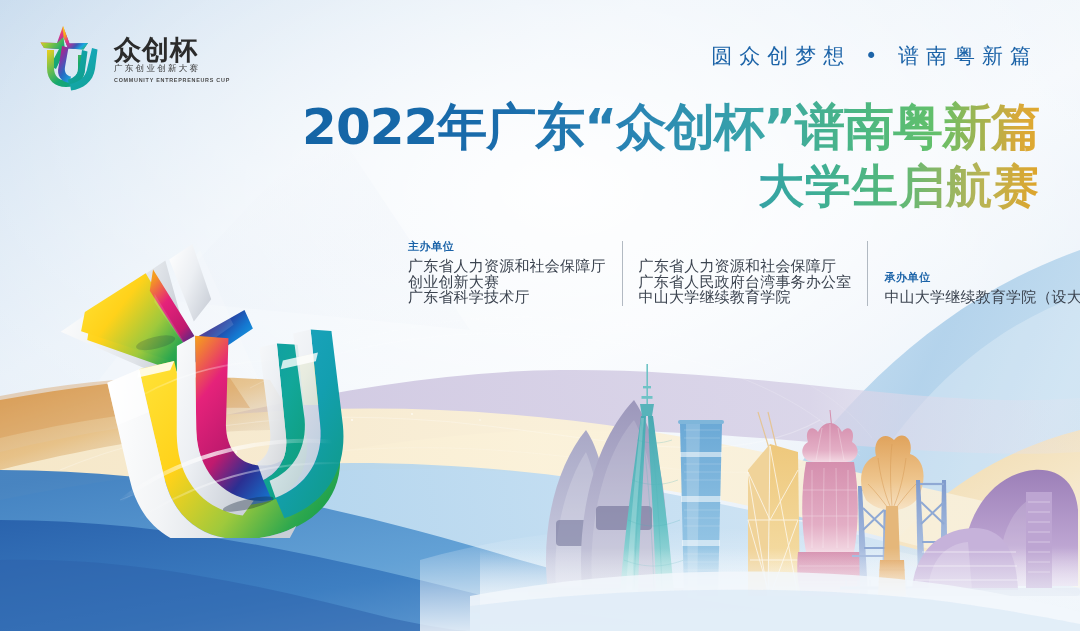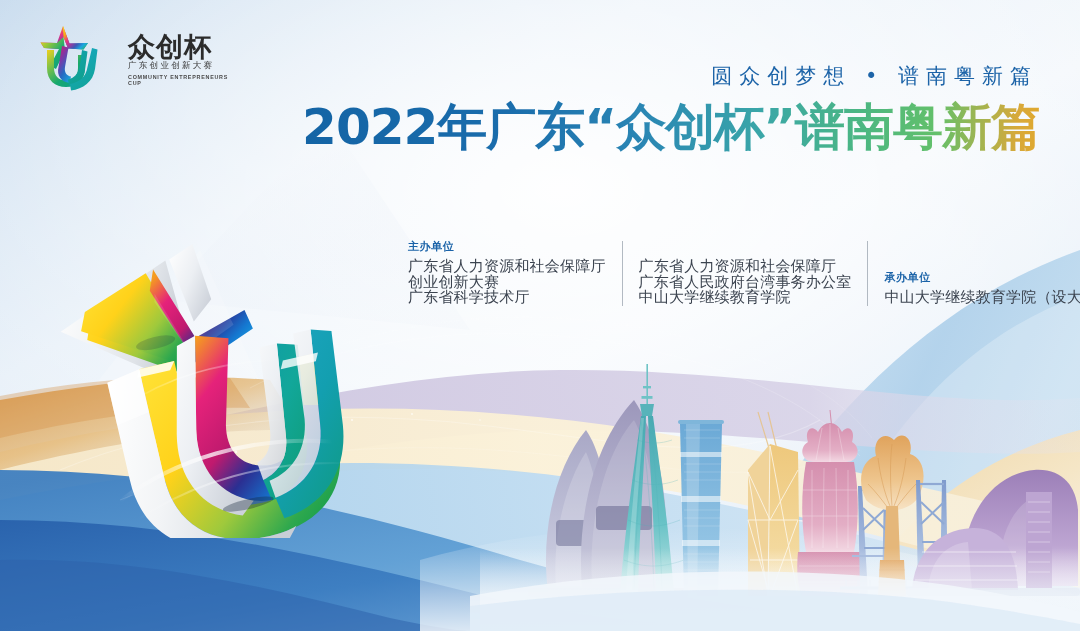--- a/index.html
+++ b/index.html
@@ -14,21 +14,21 @@
     overflow:hidden;
     background:#e8f0f8;
   }
   .layer { position:absolute; inset:0; }
   .layer svg { display:block; width:100%; height:100%; }
 
   
   #logo-block {
     position:absolute; left:34px; top:18px;
     width:200px; height:78px;
-    display:flex; align-items:center; gap:20px;
+    display:flex; align-items:center; gap:6px;
   }
   #logo-mark { width:74px; height:70px; flex:0 0 auto; }
   #logo-mark svg { display:block; width:100%; height:100%; }
   #logo-text { display:flex; flex-direction:column; justify-content:center; padding-top:4px;}
   #logo-title {
     font-size:27px; line-height:1; font-weight:700; color:#2b2b2b;
     letter-spacing:1px;
     font-family:"DejaVu Sans","Liberation Sans",sans-serif;
   }
   #logo-sub-cn {
@@ -39,21 +39,20 @@
     font-size:5.4px; color:#4a4a4a; letter-spacing:0.75px; margin-top:2px;
     font-family:"Liberation Sans",sans-serif; font-weight:700;
   }
 
   
   #tagline {
     position:absolute; right:42px; top:42px;
     font-size:21px; letter-spacing:7px; color:#1d64a8;
     font-weight:500; white-space:nowrap;
     font-family:"DejaVu Sans","Liberation Sans",sans-serif;
-    margin-top:20px;
   }
 
   
   #title-wrap {
     position:absolute; right:40px; top:98px; text-align:right;
   }
   .title-line {
     display:block; white-space:nowrap; font-weight:700;
     font-family:"DejaVu Sans","Liberation Sans",sans-serif;
     -webkit-background-clip:text; background-clip:text;
@@ -612,20 +611,21 @@
       <div id="logo-title">众创杯</div>
       <div id="logo-sub-cn">广东创业创新大赛</div>
       <div id="logo-sub-en">COMMUNITY ENTREPRENEURS CUP</div>
     </div>
   </div>
 
   <div id="tagline">圆众创梦想 • 谱南粤新篇</div>
 
   <div id="title-wrap">
     <span class="title-line" id="title-line-1">2022年广东“众创杯”谱南粤新篇</span>
+    <span class="title-line" id="title-line-2">大学生启航赛</span>
   </div>
 
   <div id="orgs">
 
     <div class="org-col" id="org-col-1">
       <div class="org-head">主办单位</div>
       <div class="org-li">广东省人力资源和社会保障厅</div>
       <div class="org-li">创业创新大赛</div>
       <div class="org-li">广东省科学技术厅</div>
     </div>

